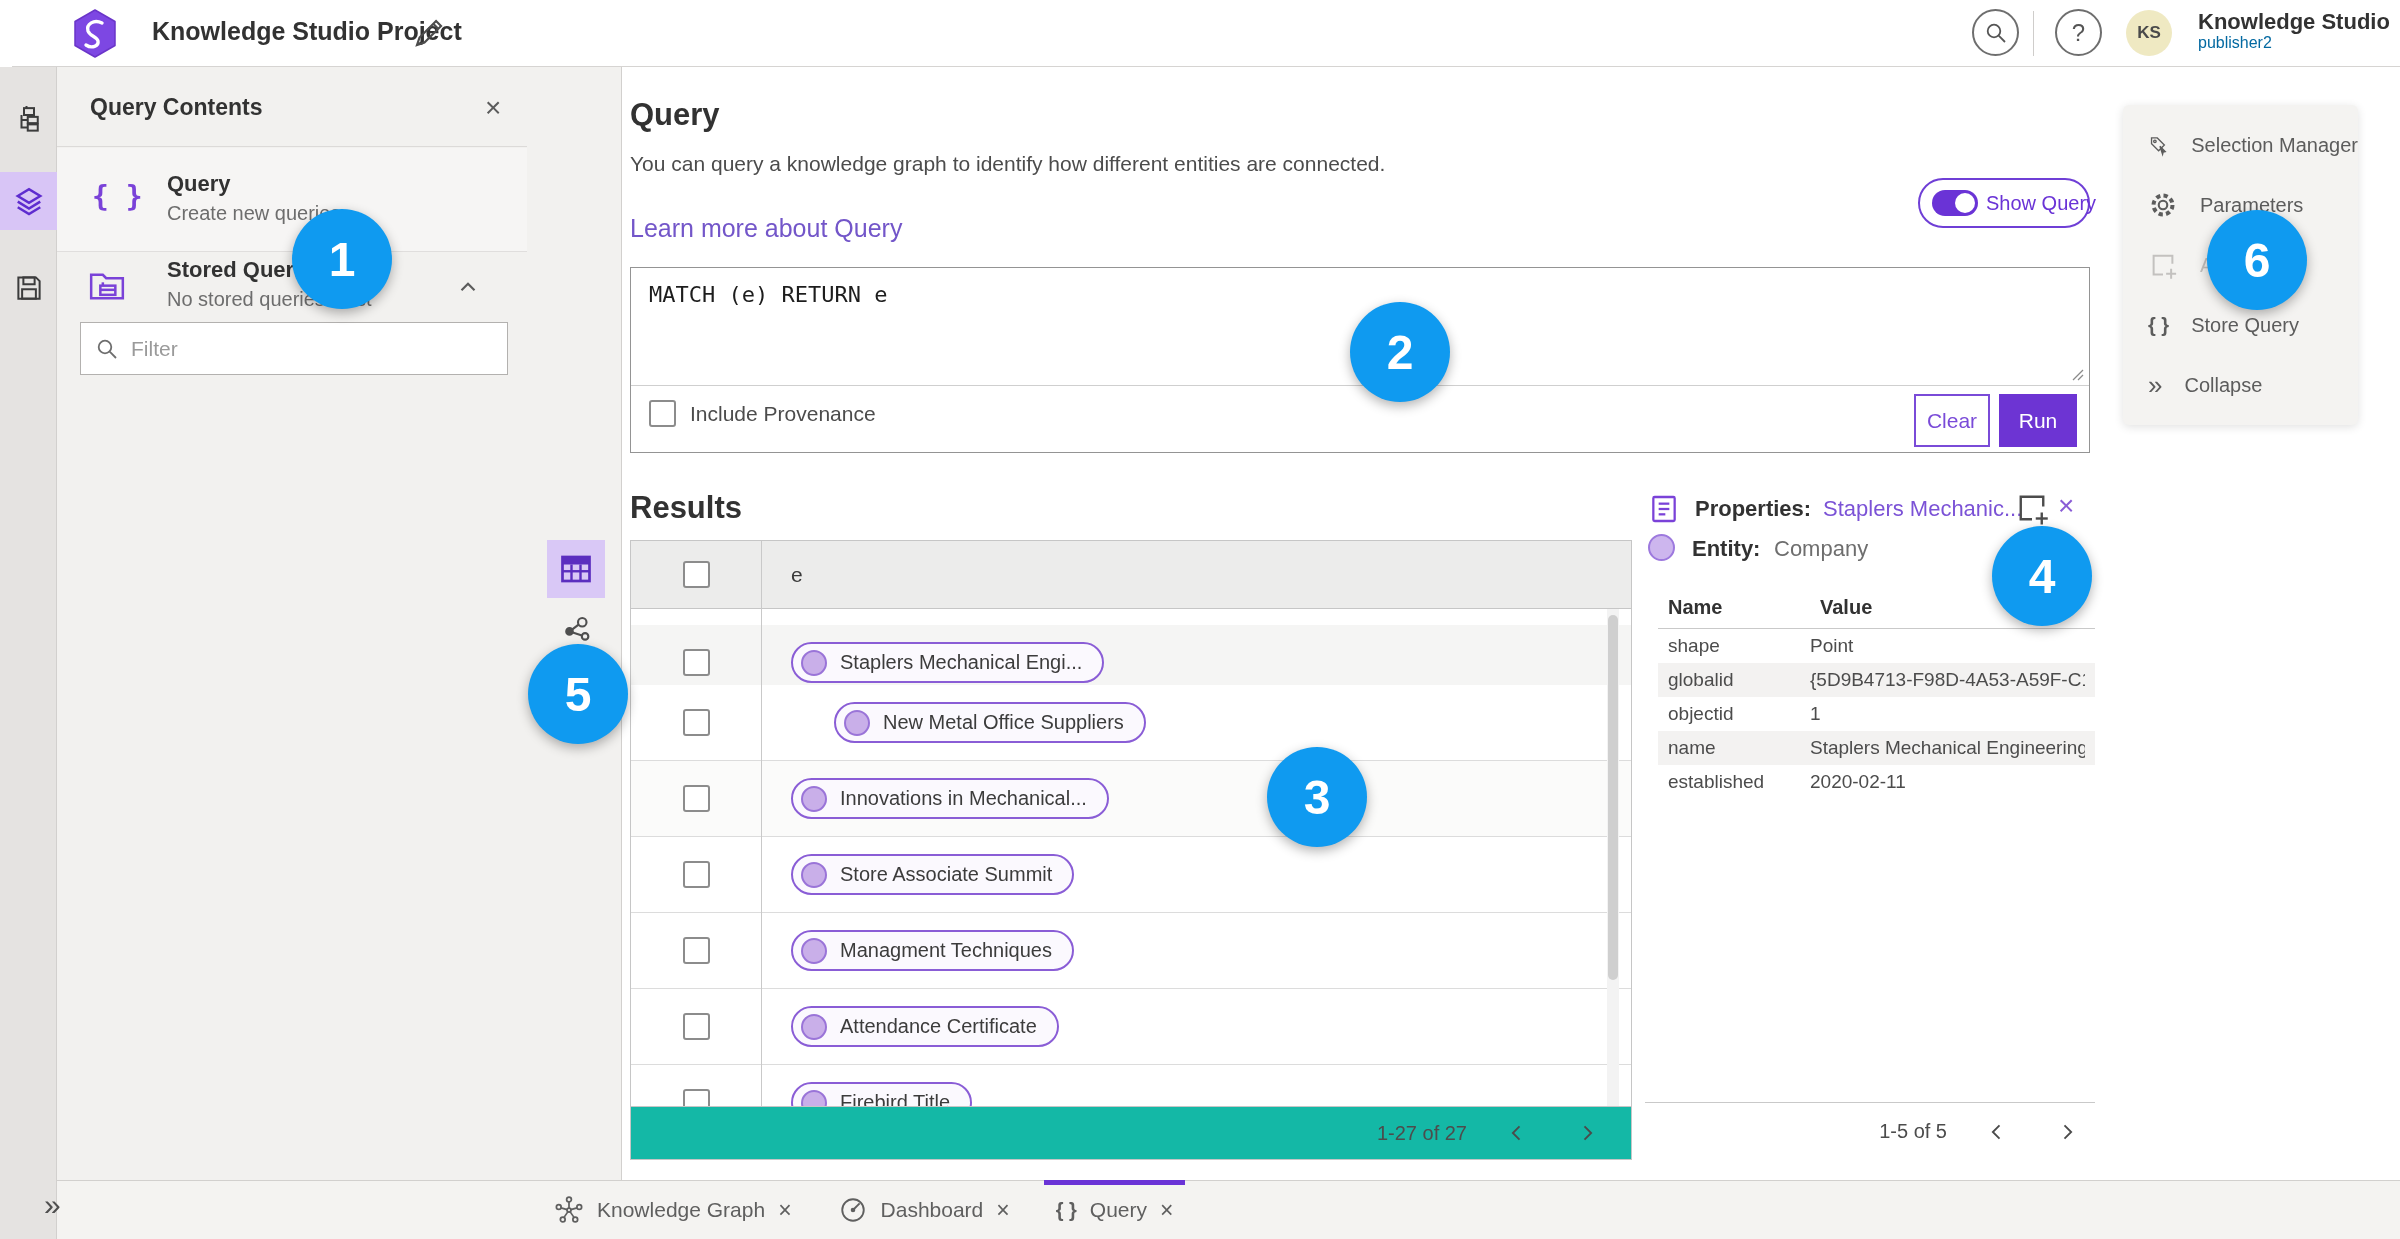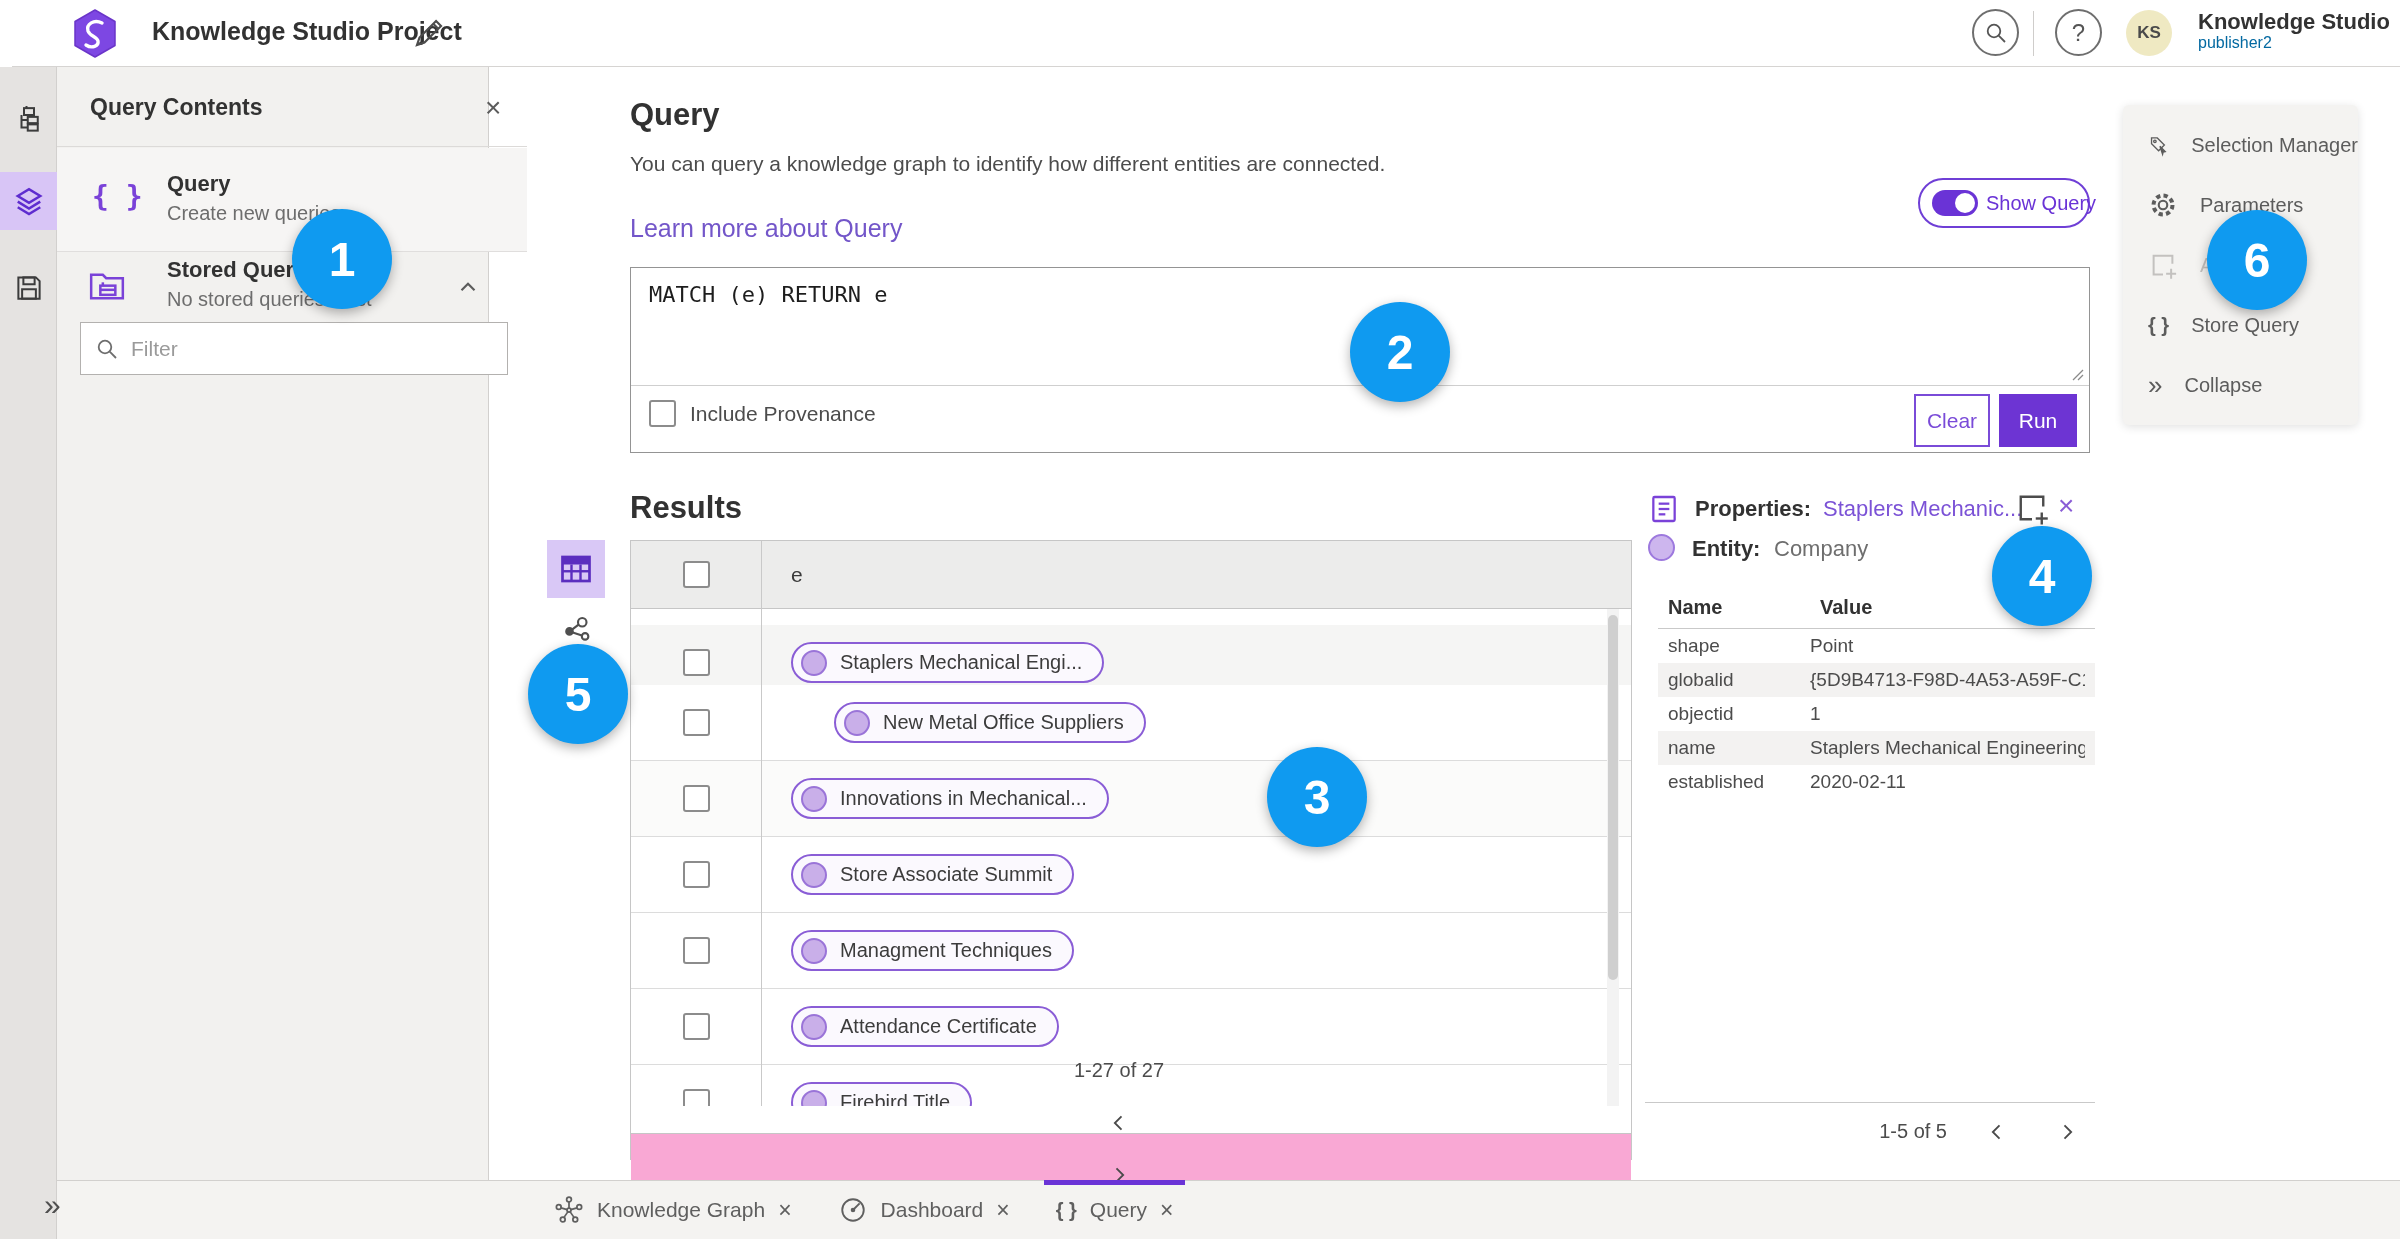--- a/index.html
+++ b/index.html
@@ -24,21 +24,21 @@
   .user-name{font-size:22px;font-weight:bold;color:#323232;}
   .user-role{font-size:16px;color:#0369a1;}
 
   
   #rail{position:absolute;left:0;top:67px;width:57px;height:1172px;background:#e5e3e1;border-right:1px solid #d2d0ce;}
   .rail-item{position:absolute;left:0;width:57px;height:56px;display:flex;align-items:center;justify-content:center;}
   .rail-item.selected{background:#d8c5f6;}
   #rail-expander{position:absolute;left:44px;top:1188px;font-size:30px;color:#4f4f4f;cursor:pointer;z-index:30;}
 
   
-  #left-panel{position:absolute;left:57px;top:67px;width:432px;height:1113px;background:#f2f1ef;border-right:1px solid #d2d0ce;}
+  #left-panel{position:absolute;left:57px;top:67px;width:565px;height:1113px;background:#f2f1ef;border-right:1px solid #d2d0ce;}
   .lp-header{position:absolute;left:0;top:0;width:470px;height:80px;border-bottom:1px solid #dcdad8;}
   .lp-title{position:absolute;left:33px;top:27px;font-size:23px;font-weight:bold;color:#323232;}
   .lp-close{position:absolute;left:428px;top:25px;font-size:28px;color:#5c5c5c;cursor:pointer;}
   .lp-item{position:absolute;left:0;width:470px;}
   .lp-item-title{font-size:22px;font-weight:bold;color:#323232;}
   .lp-item-sub{font-size:20px;color:#6d6d6d;margin-top:5px;}
   .filter-box{position:absolute;left:23px;top:255px;width:428px;height:53px;background:#fff;border:1px solid #b3b1af;
               display:flex;align-items:center;padding:0 14px;gap:12px;}
   .filter-ph{font-size:21px;color:#9a9a9a;}
 
@@ -75,22 +75,22 @@
   .rt-cb-cell{width:130px;display:flex;justify-content:center;}
   .rt-colname{font-size:21px;color:#3a3a3a;padding-left:30px;}
   .rt-rows{position:absolute;left:0;top:68px;width:1000px;height:497px;overflow:hidden;}
   .trow{position:absolute;left:0;width:1000px;height:76px;border-bottom:1px solid #dcdcdc;display:flex;align-items:center;background:#fff;}
   .trow.hl{background:#f5f5f4;}
   .pill{display:inline-flex;align-items:center;gap:13px;height:41px;padding:0 20px 0 8px;border:2px solid #8a5dd6;
         border-radius:22px;background:#fbf9fe;font-size:20px;color:#3c3c3c;margin-left:30px;white-space:nowrap;}
   .pill .dot{width:26px;height:26px;border-radius:50%;background:#c9afe9;border:2px solid #9a74d8;flex:0 0 auto;}
   .rt-scroll-track{position:absolute;left:976px;top:68px;width:12px;height:497px;background:#f3f3f3;}
   .rt-scroll-thumb{position:absolute;left:1px;top:6px;width:10px;height:365px;background:#cfcfcf;border-radius:5px;}
-  .rt-footer{position:absolute;left:0;top:592px;width:1000px;height:53px;background:#f9a8d4;border-top:1px solid #c6c6c6;
-             display:flex;align-items:center;justify-content:flex-end;gap:30px;padding-right:24px;flex-direction:column;}
+  .rt-footer{position:absolute;left:0;top:565px;width:1000px;height:53px;background:#14b8a6;border-top:1px solid #c6c6c6;
+             display:flex;align-items:center;justify-content:flex-end;gap:30px;padding-right:24px;}
   .pg-text{font-size:20px;color:#4c4c4c;}
   .pg-btn{width:40px;height:40px;display:flex;align-items:center;justify-content:center;cursor:pointer;background:transparent;border:none;}
 
   
   .prop-header-title{font-size:22px;font-weight:bold;color:#323232;}
   .prop-link{font-size:22px;color:#7b52d6;cursor:pointer;}
   .prop-entity-label{font-size:22px;font-weight:bold;color:#323232;}
   .prop-entity-type{font-size:22px;color:#6e6e6e;}
   .ptable-head{font-size:20px;font-weight:bold;color:#323232;}
   .prow{position:absolute;left:1658px;width:437px;height:34px;display:flex;align-items:center;font-size:19px;color:#4c4c4c;}

